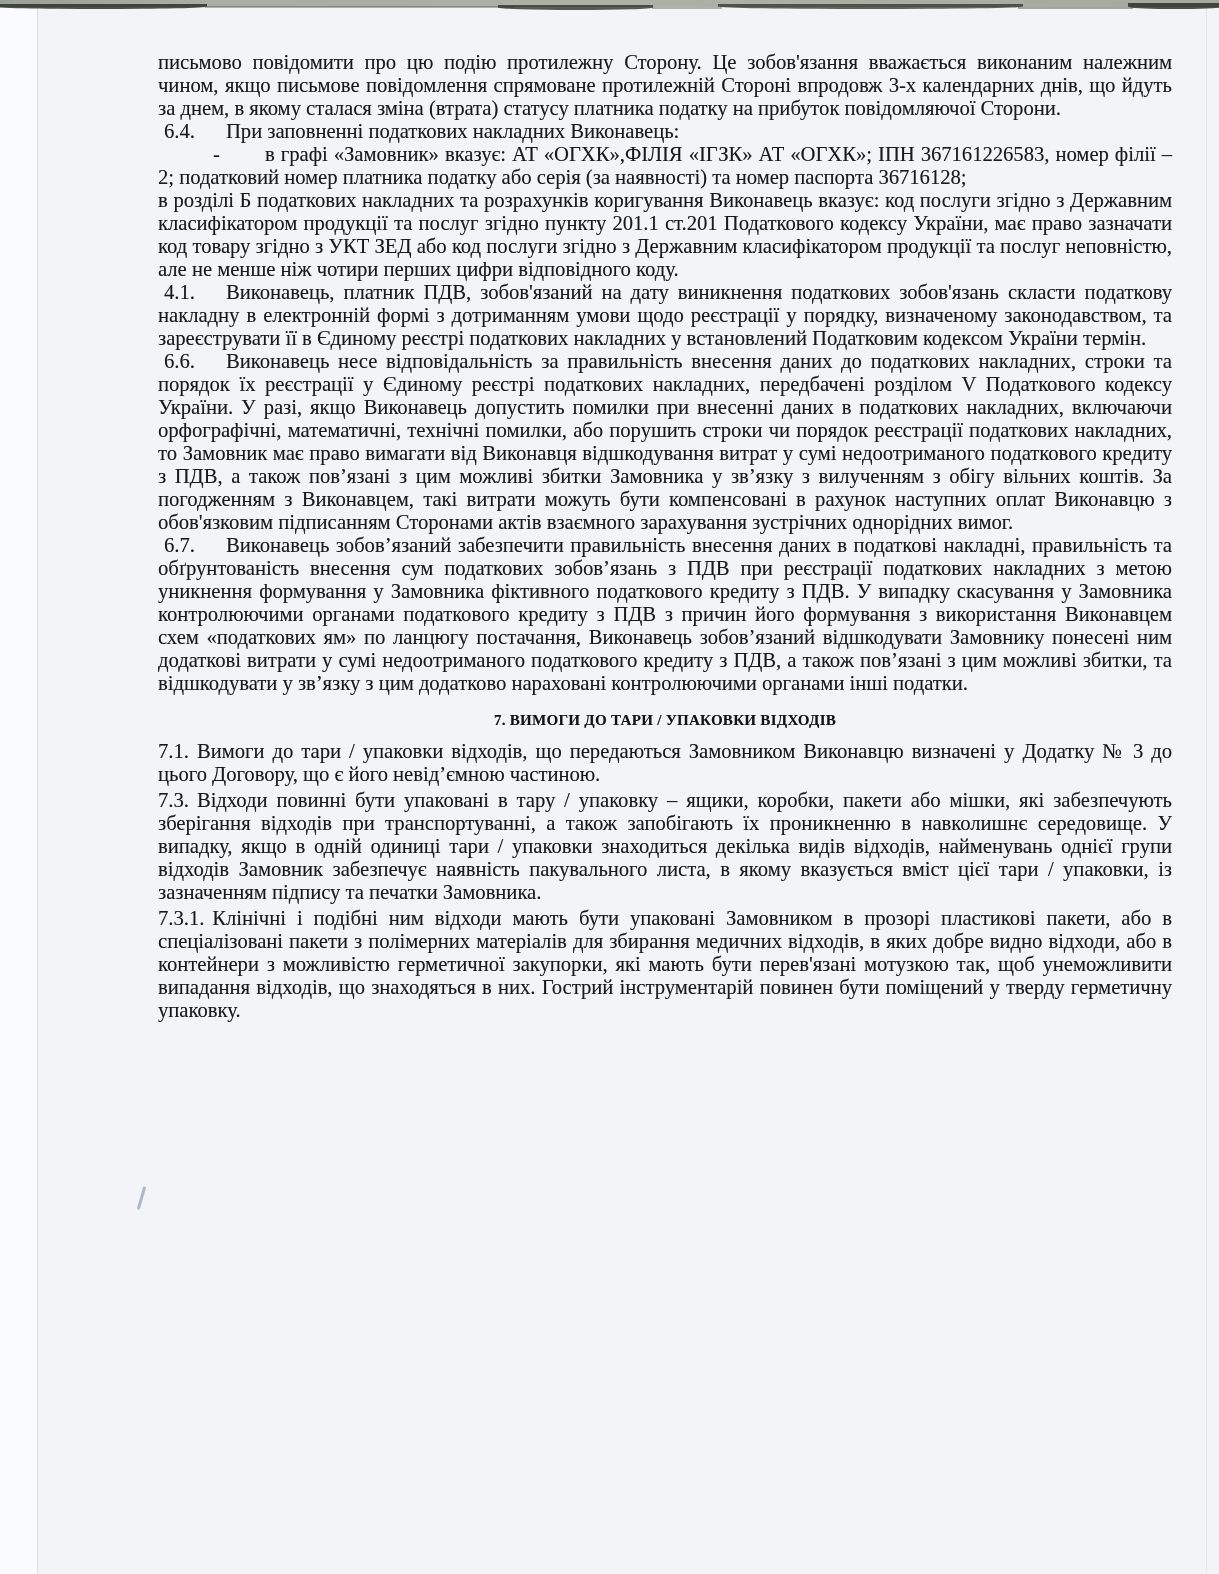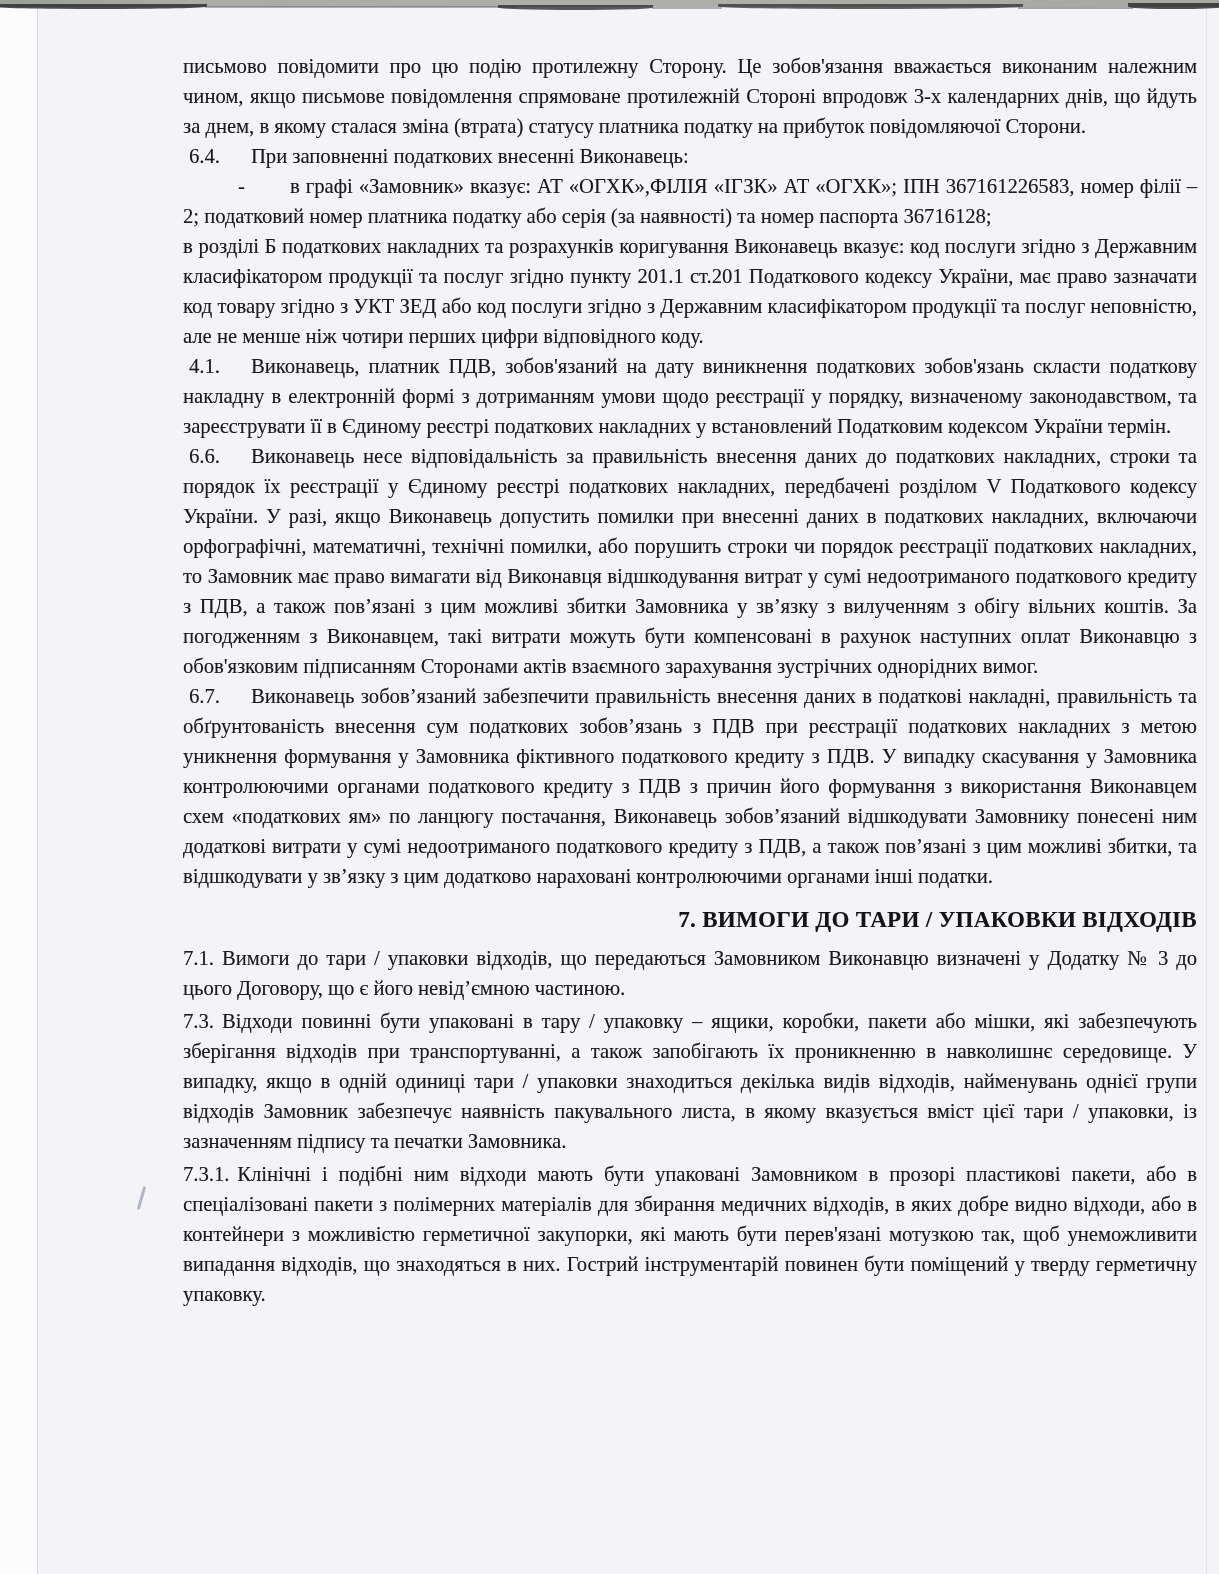--- a/index.html
+++ b/index.html
@@ -33,32 +33,32 @@
   .blot-5 { left:718px; top:4px; width:305px; height:5px; opacity:.75; border-radius:0 0 50% 50%; }
   .blot-6 { left:1018px;top:7px; width:115px; height:2px; opacity:.4; }
   .blot-7 { left:1128px;top:3px; width:95px;  height:6px; opacity:.85; border-radius:0 0 40% 40%; }
   
   .stray-mark {
     position:absolute; left:140px; top:1186px; width:2.5px; height:24px;
     background:#a3abbc; transform:rotate(16deg); border-radius:2px; opacity:.85;
   }
   
   .text-col {
-    position:absolute; left:183px; top:51px; width:1014px;
+    position:absolute; left:158px; top:51px; width:1014px;
     color:#191a1e;
-    font-size:20.6px; line-height:30px;
+    font-size:20.6px; line-height:23px;
     text-align:justify;
     text-shadow:0.2px 0.2px 0.6px rgba(25,25,35,0.4);
   }
   .para { margin:0; }
   .pnum  { display:inline-block; width:62px;margin-left:6px; }   
   .dash-num { display:inline-block; margin-left:55px; width:52px; } 
   .pnum7 { margin-right:8px; }                    
   .heading {
-    text-align:right; font-weight:700; font-size:23px;
+    text-align:center; font-weight:700; font-size:15px;
     margin:14px 0 8px; letter-spacing:0.3px; color:#141418;
   }
   .sec7 { margin-top:3px;font-family:Liberation Serif, serif; }
 </style>
 </head>
 <body>
 
 <div>
 
   <div class="scan-left-strip"></div>
@@ -74,21 +74,21 @@
     <div class="blot blot-7"></div>
   </div>
 
   <div class="stray-mark"></div>
 
   <div class="text-col">
 
     <p class="para">письмово повідомити про цю подію протилежну Сторону. Це зобов'язання вважається виконаним належним чином, якщо письмове повідомлення спрямоване протилежній Стороні впродовж 3-х календарних днів, що йдуть за днем, в якому сталася зміна (втрата) статусу платника податку на прибуток повідомляючої Сторони.</p>
 
     <p class="para">
-      <span class="pnum">6.4.</span><span>При заповненні податкових внесенні Виконавець:</span>
+      <span class="pnum">6.4.</span><span>При заповненні податкових накладних Виконавець:</span>
     </p>
 
     <p class="para">
       <span class="dash-num">-</span><span>в графі «Замовник» вказує: АТ «ОГХК»,ФІЛІЯ «ІГЗК» АТ «ОГХК»; ІПН 367161226583, номер філії – 2; податковий номер платника податку або серія (за наявності) та номер паспорта 36716128;</span>
     </p>
 
     <p class="para">в розділі Б податкових накладних та розрахунків коригування Виконавець вказує: код послуги згідно з Державним класифікатором продукції та послуг згідно пункту 201.1 ст.201 Податкового кодексу України, має право зазначати код товару згідно з УКТ ЗЕД або код послуги згідно з Державним класифікатором продукції та послуг неповністю, але не менше ніж чотири перших цифри відповідного коду.</p>
 
     <p class="para">
       <span class="pnum">4.1.</span><span>Виконавець, платник ПДВ, зобов'язаний на дату виникнення податкових зобов'язань скласти податкову накладну в електронній формі з дотриманням умови щодо реєстрації у порядку, визначеному законодавством, та зареєструвати її в Єдиному реєстрі податкових накладних у встановлений Податковим кодексом України термін.</span>

